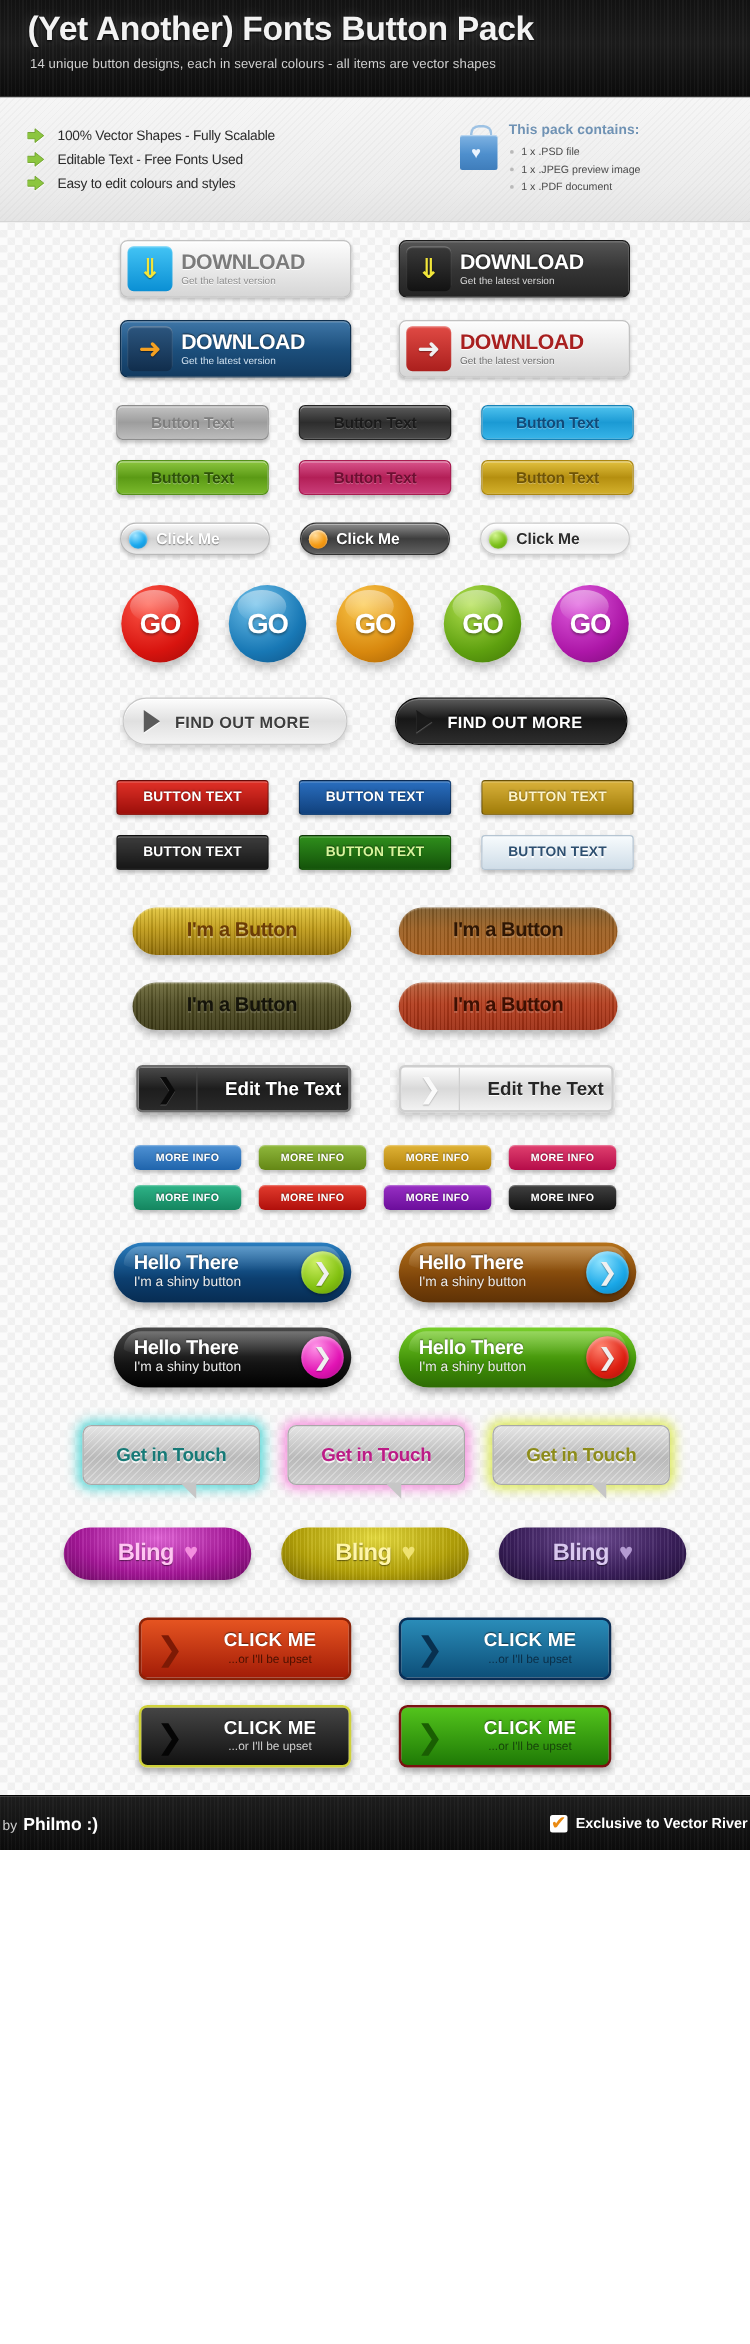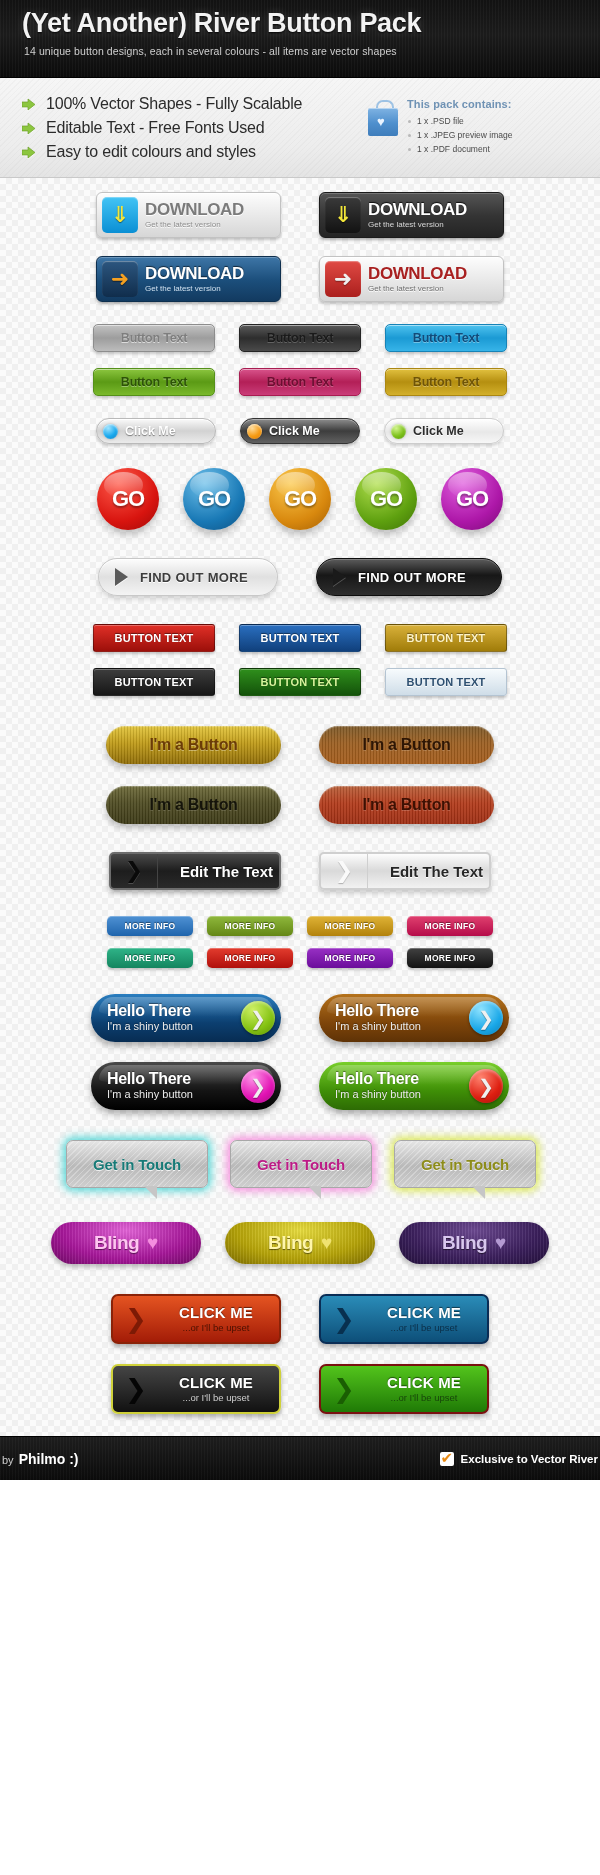--- a/index.html
+++ b/index.html
@@ -33,21 +33,21 @@
       linear-gradient(180deg,#f6f6f6,#ededed 70%,#e4e4e4);
     border-bottom:1px solid #c9c9c9;
     display:flex;align-items:center;padding:0 22px;
   }
   .features{flex:1;}
   .feat{display:flex;align-items:center;margin:6px 0;}
   .arrow-ico{
     width:14px;height:13px;margin-right:10px;flex:none;position:relative;
     filter:drop-shadow(0 1px 0 rgba(255,255,255,.8));
   }
-  .feat-label{font-size:16px;color:#2b2b2b;letter-spacing:-.2px;}
+  .feat-label{font-size:11px;color:#2b2b2b;letter-spacing:-.2px;}
   .pack{width:210px;display:flex;align-items:flex-start;gap:9px;}
   .bag{width:30px;height:36px;flex:none;position:relative;margin-top:2px;}
   .bag-body{
     position:absolute;left:0;top:8px;width:30px;height:28px;border-radius:2px;
     background:linear-gradient(180deg,#7fb3e3,#4e8fcd 55%,#3f7dbb);
     box-shadow:inset 0 1px 0 rgba(255,255,255,.45);
   }
   .bag-handle{
     position:absolute;left:8px;top:0;width:14px;height:12px;border:2px solid #9dc2e4;
     border-bottom:none;border-radius:7px 7px 0 0;
@@ -321,21 +321,21 @@
   .excl{display:flex;align-items:center;gap:7px;font-size:11.5px;font-weight:bold;color:#fff;}
   .tick{width:14px;height:14px;background:#fff;border-radius:2px;position:relative;flex:none;}
   .tick:after{content:"✔";position:absolute;left:1px;top:-3px;color:#e98a12;font-size:15px;}
 </style>
 </head>
 <body>
 
 <div class="page">
 
   <div class="header">
-    <h1>(Yet Another) River Button Pack</h1>
+    <h1>(Yet Another) Fonts Button Pack</h1>
     <p>14 unique button designs, each in several colours - all items are vector shapes</p>
   </div>
 
   <div class="infobar">
     <div class="features">
       <div class="feat">
         <span class="arrow-ico">
           <svg viewBox="0 0 14 13" width="14" height="13">
               <path d="M0 4h6V1l7 5.5L6 12V9H0z" fill="#8cc63f" stroke="#6d9f2a" stroke-width="0.7"></path>
             </svg>

